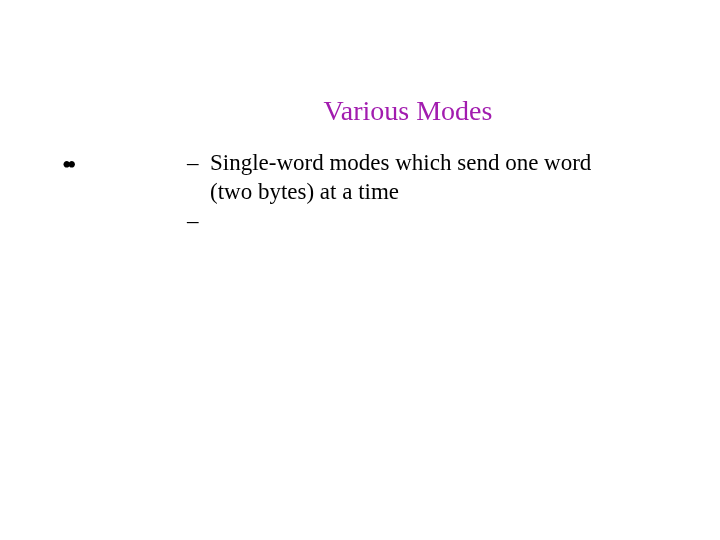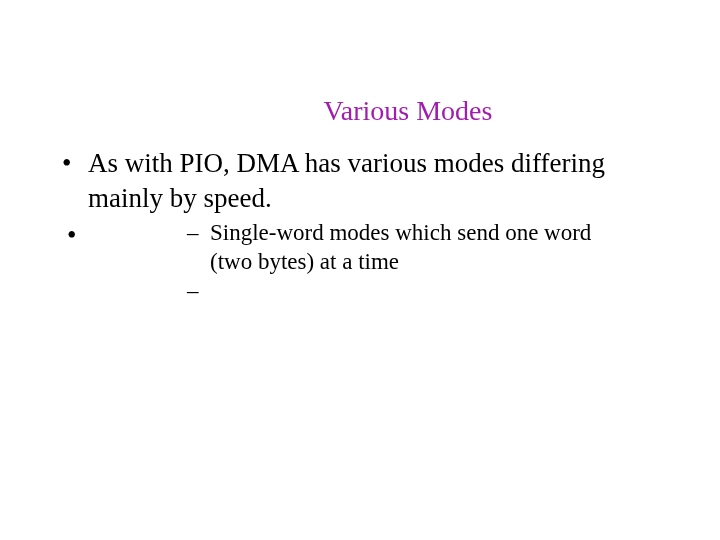--- a/index.html
+++ b/index.html
@@ -95,21 +95,20 @@
 
 <div id="slide">
 
   <h1 id="slide-title">Various Modes</h1>
 
   <div id="body-block">
     <ul class="level1">
 
       <li class="bullet-item">
         <span class="bullet-mark">•</span>
-        <span class="bullet-text">As with PIO, DMA has various modes differing mainly by speed.</span>
       </li>
 
       <li class="bullet-item indent2">
         <span class="bullet-mark">•</span>
 
         <ul class="level2">
           <li class="sub-item">
             <span class="dash-mark">–</span>
             <span class="sub-text">Single-word modes which send one word (two bytes) at a time</span>
           </li>

